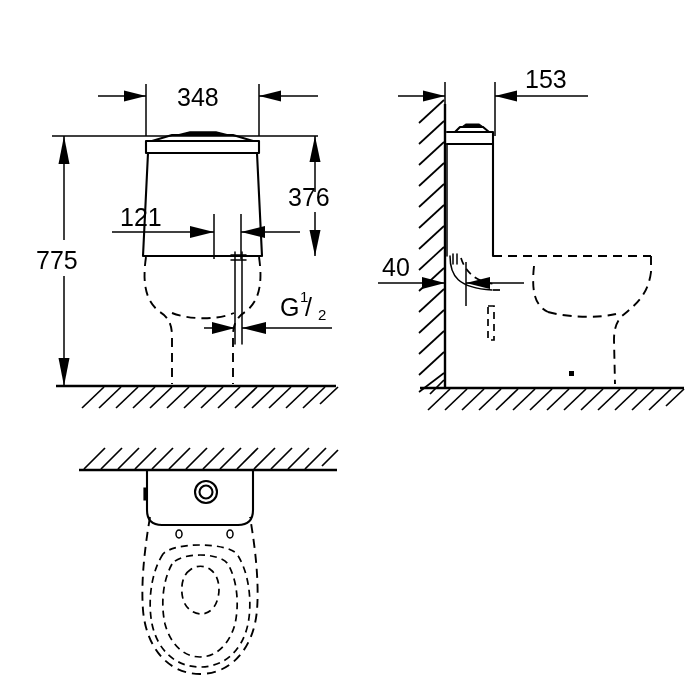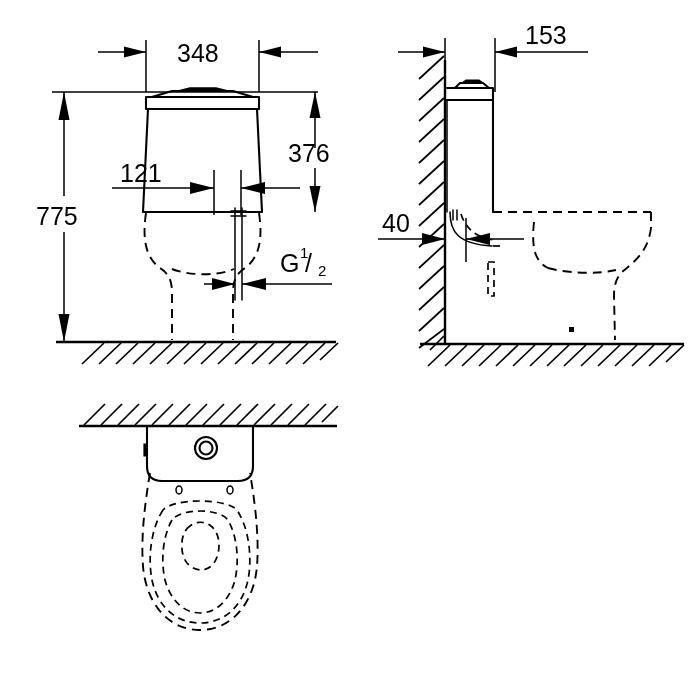--- a/index.html
+++ b/index.html
@@ -11,20 +11,21 @@
     width: 700px;
     height: 700px;
     font-family: "Liberation Sans", sans-serif;
     overflow: hidden;
   }
   #drawing-root {
     position: relative;
     width: 700px;
     height: 507px;
     background: #ffffff;
+    margin-top: 44px;
   }
   svg#technical-drawing {
     display: block;
     width: 700px;
     height: 700px;
   }
   .dim-text {
     font-family: "Liberation Sans", sans-serif;
     font-size: 25px;
     fill: #000000;

